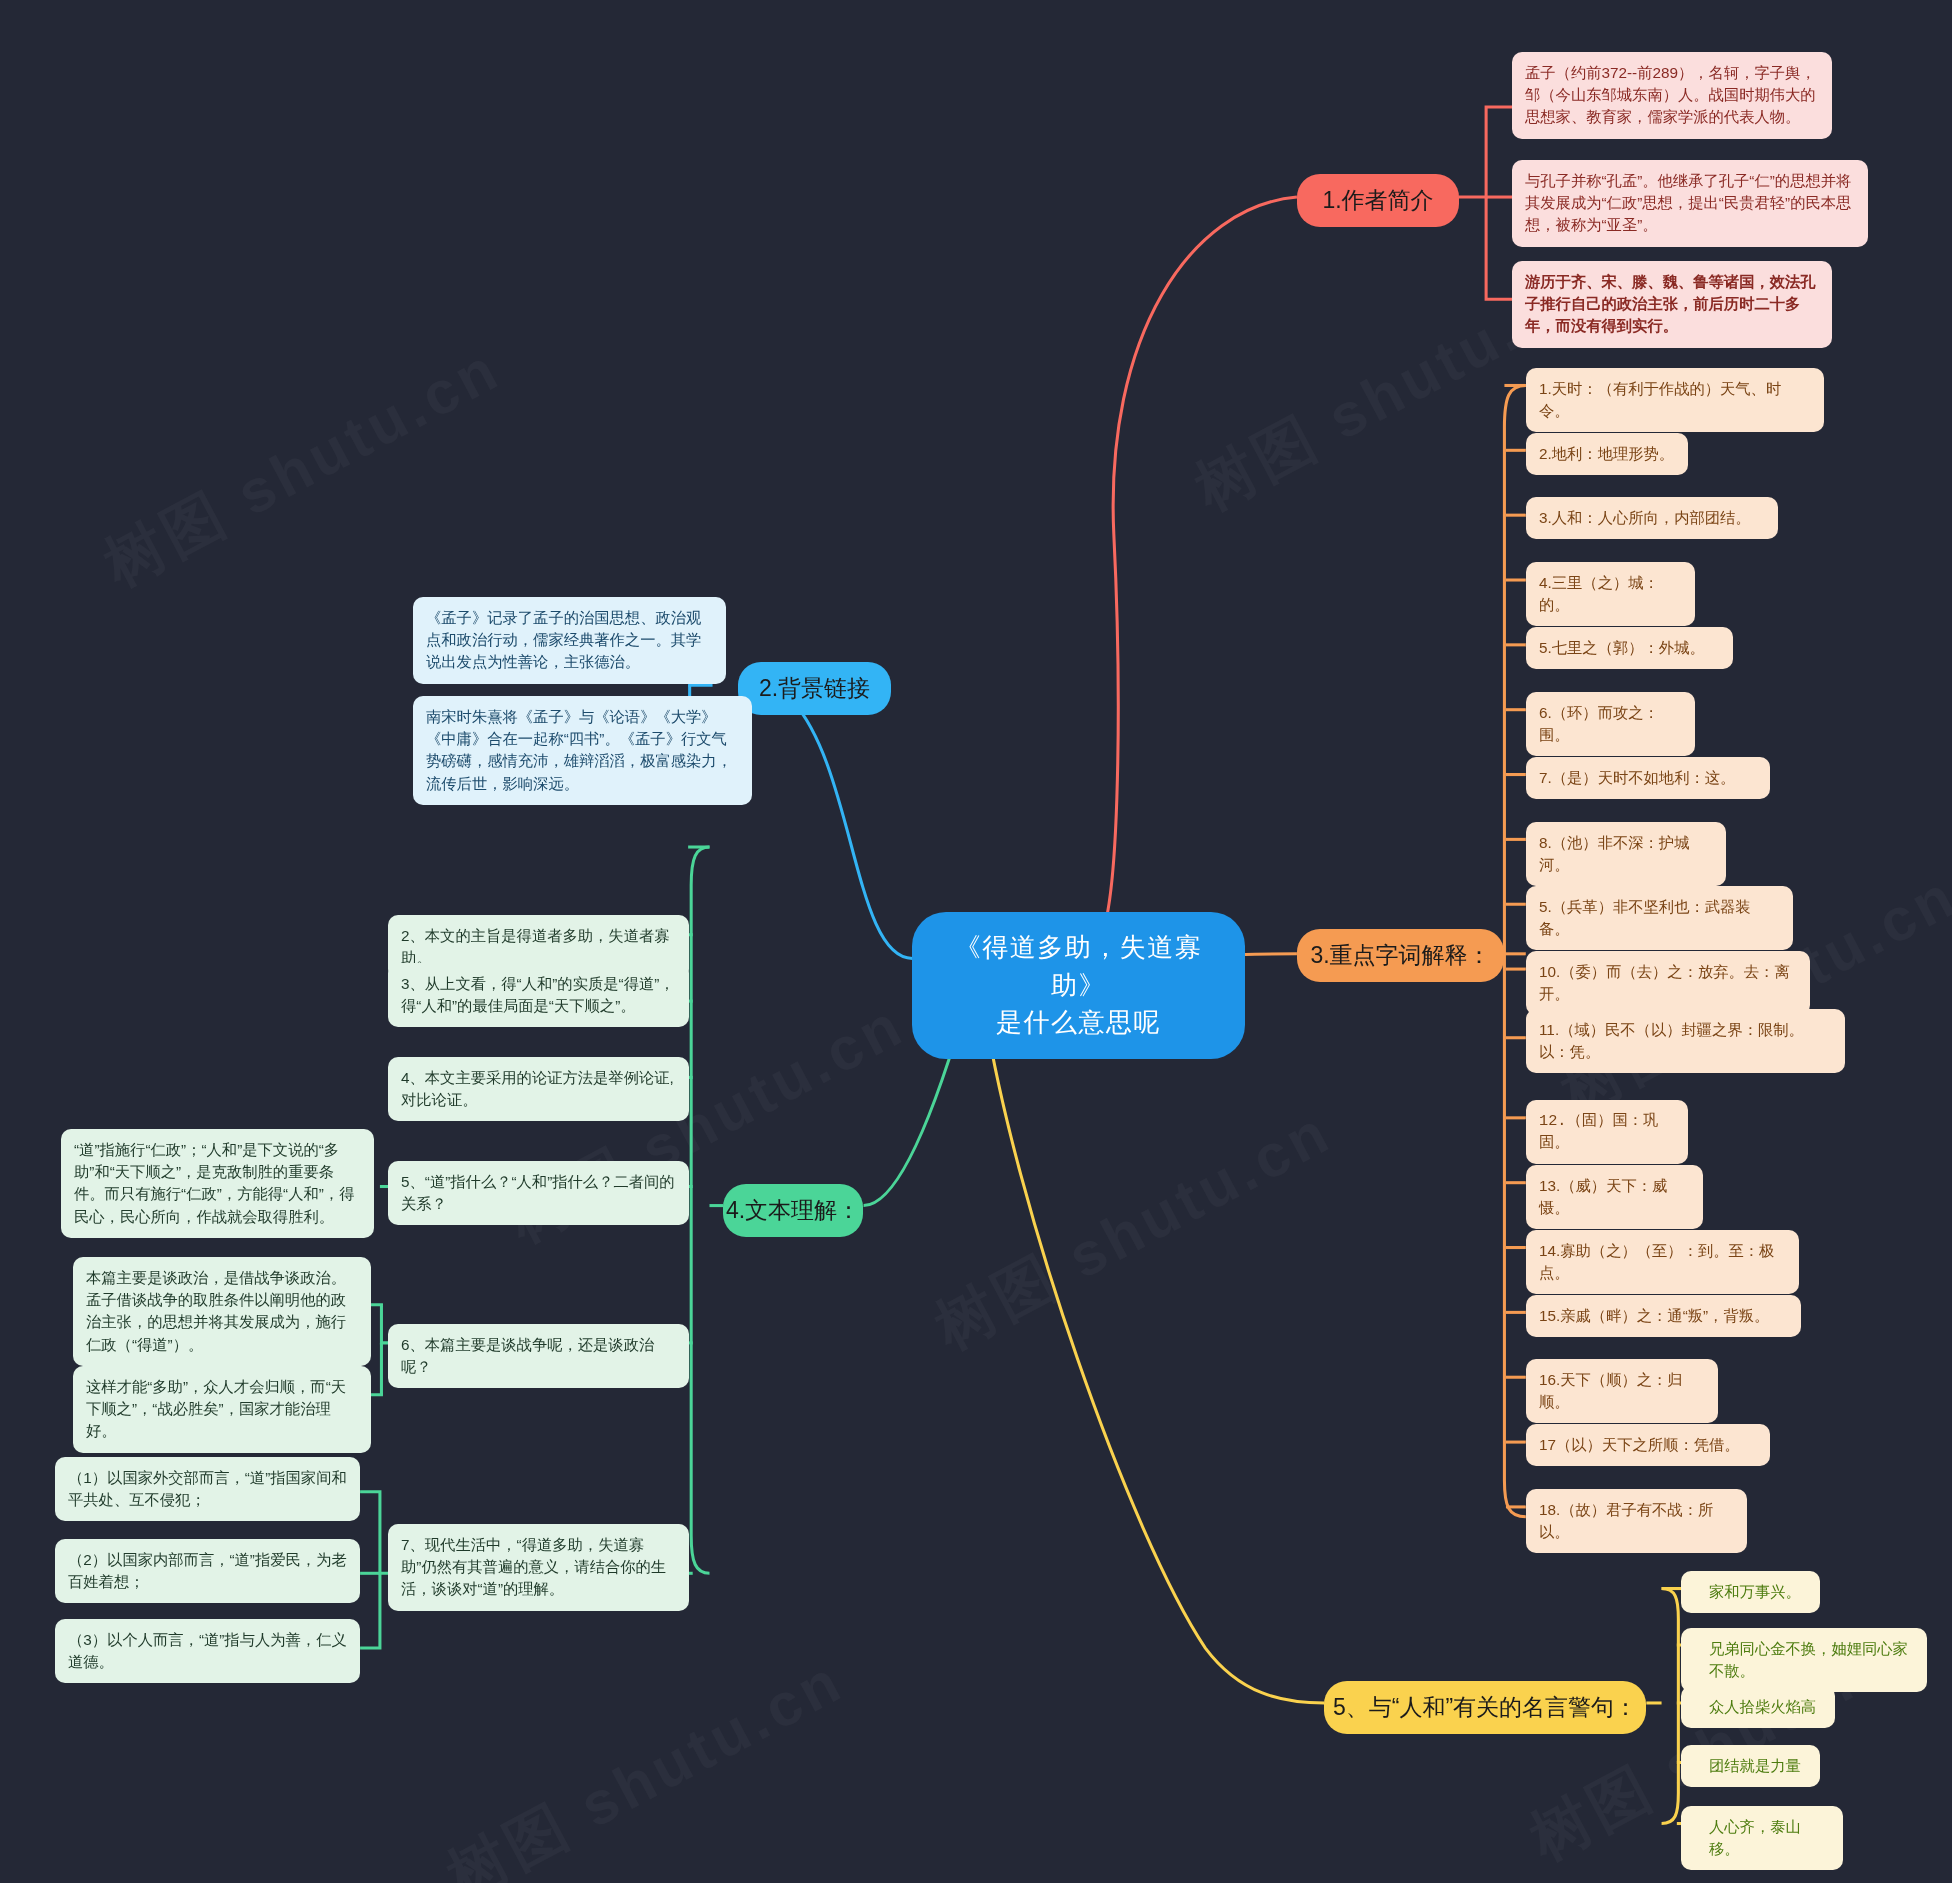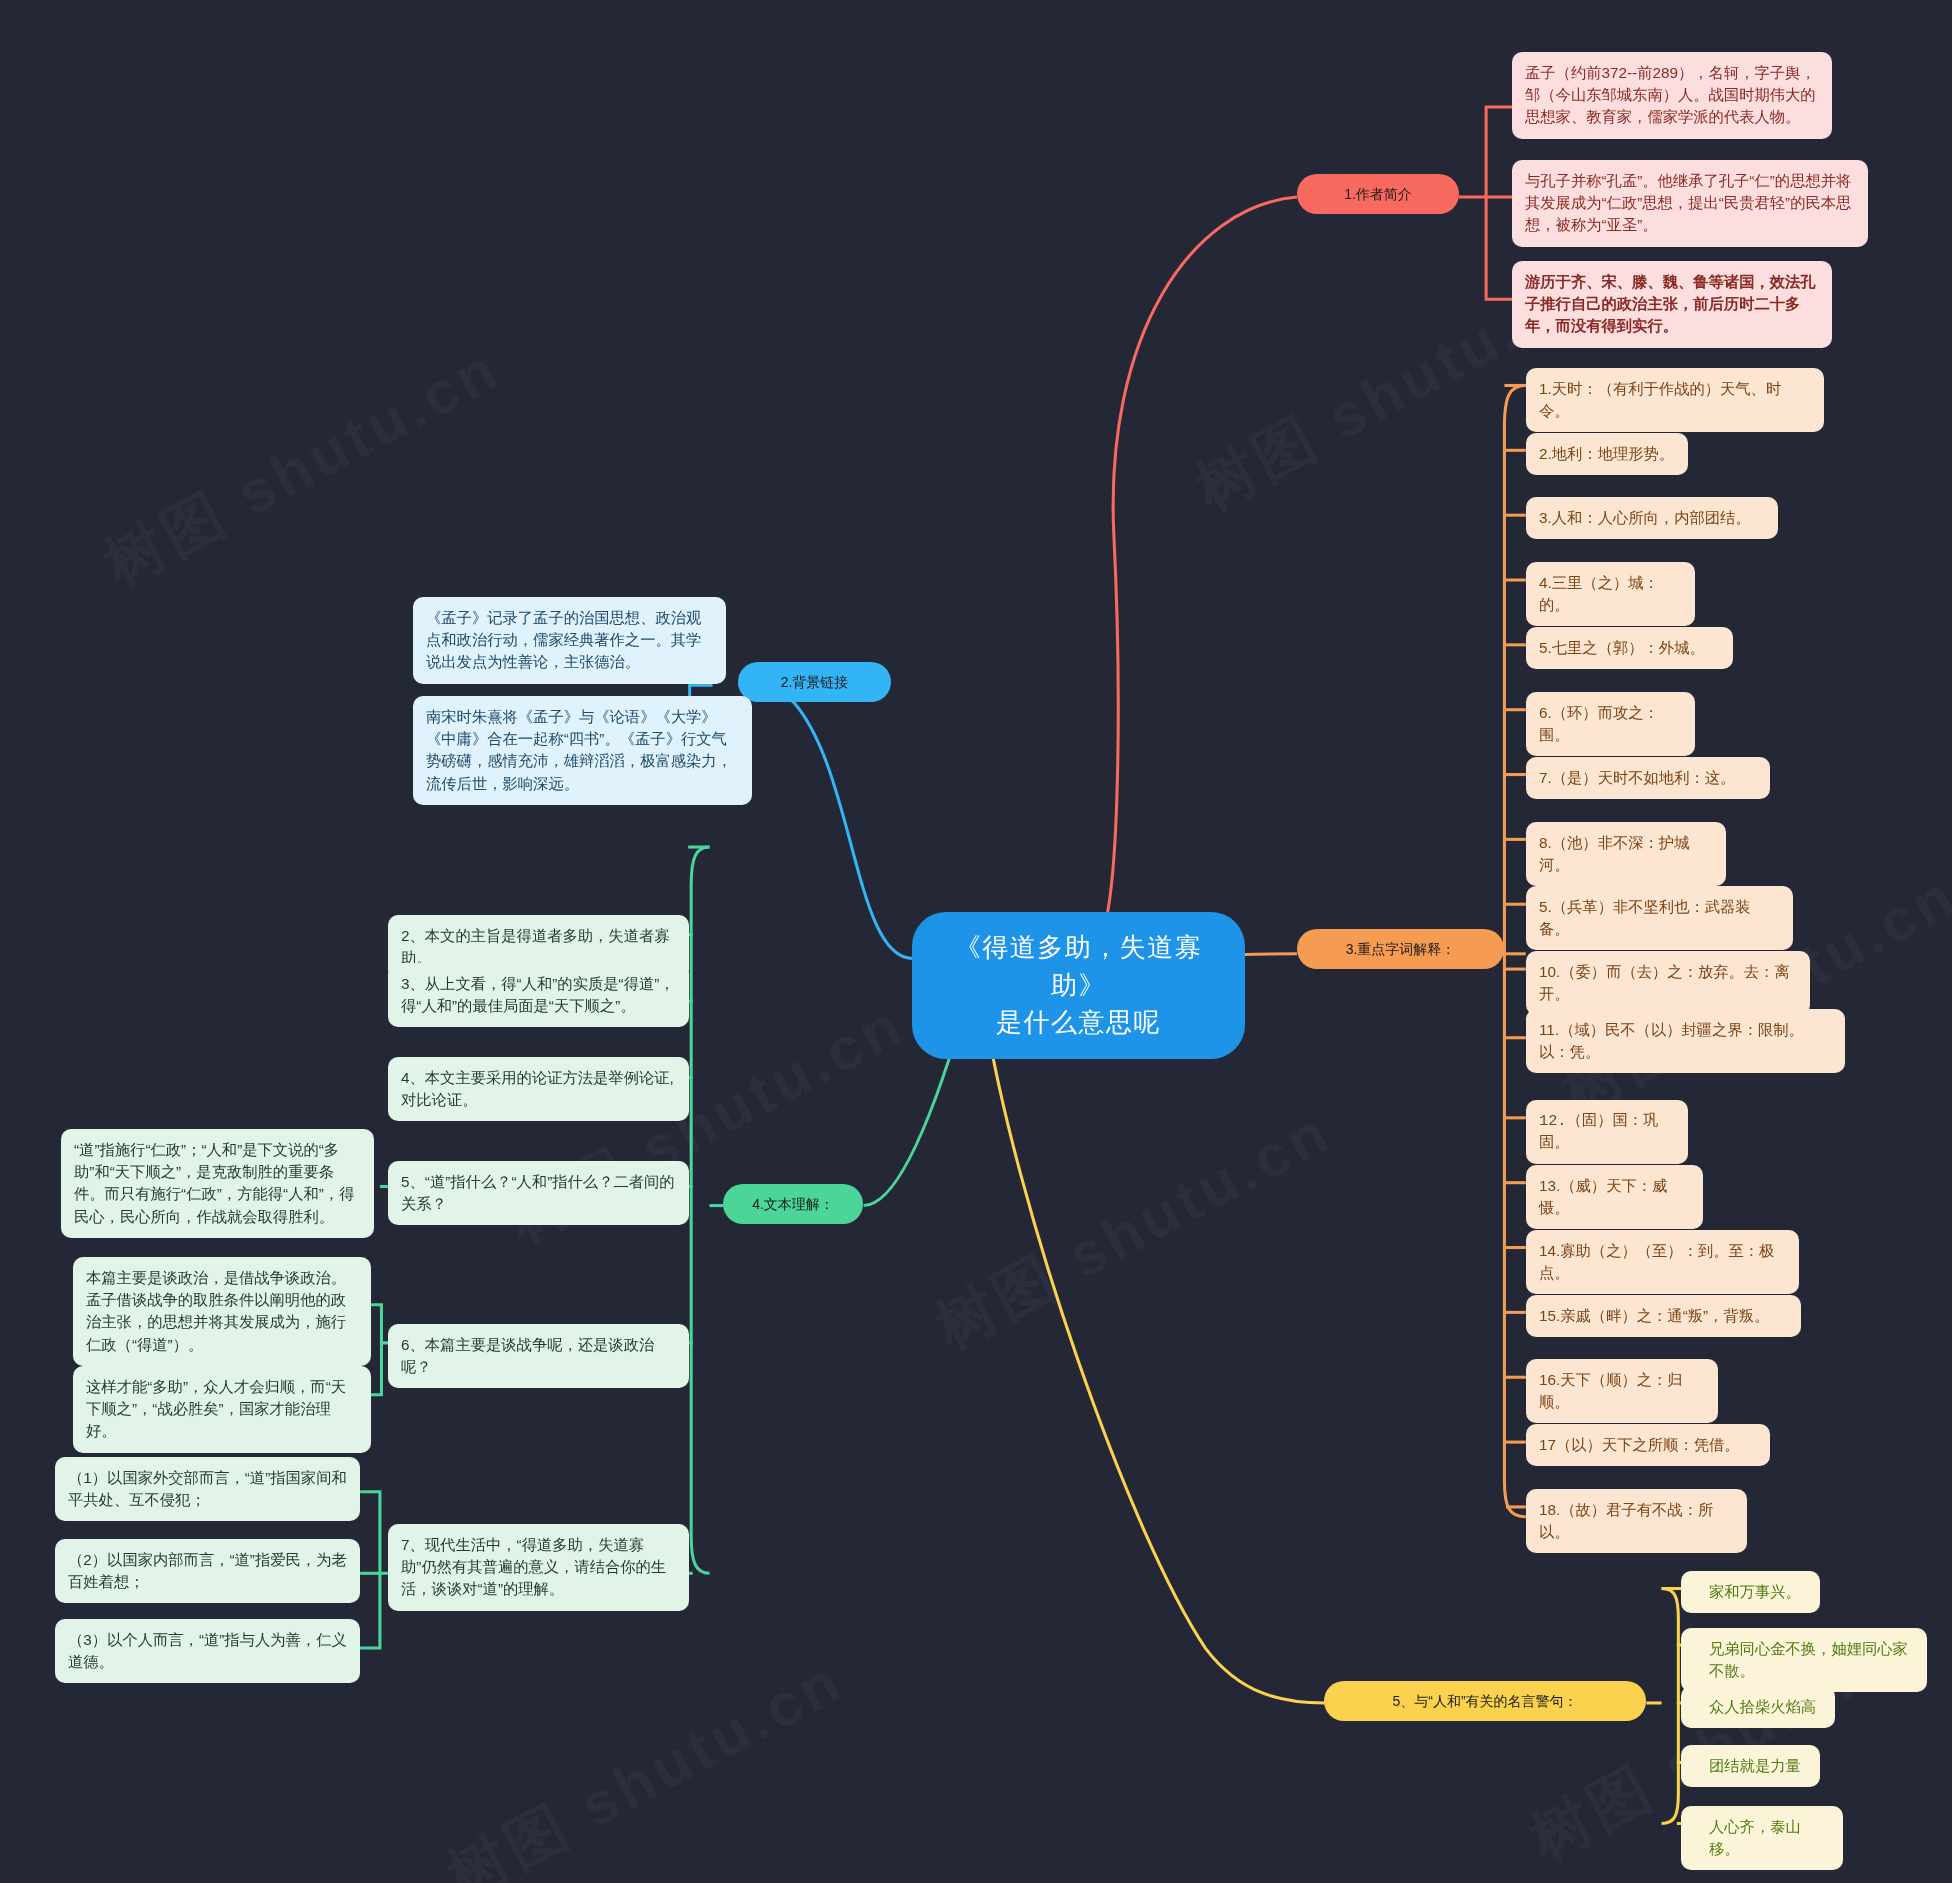--- a/index.html
+++ b/index.html
@@ -46,21 +46,21 @@
     font-size: 26px;
     text-align: center;
     justify-content: center;
     padding: 17px 26px;
     letter-spacing: 1.5px;
   }
 
   
   .pill {
     border-radius: 23px;
-    font-size: 14px;
+    font-size: 23px;
     padding: 10px 20px;
     color: #1b1b1b;
     justify-content: center;
     text-align: center;
     white-space: nowrap;
   }
   .pill-red    { background: #F8695F; }
   .pill-blue   { background: #33B4F5; }
   .pill-orange { background: #F59B52; }
   .pill-green  { background: #4BD598; }

